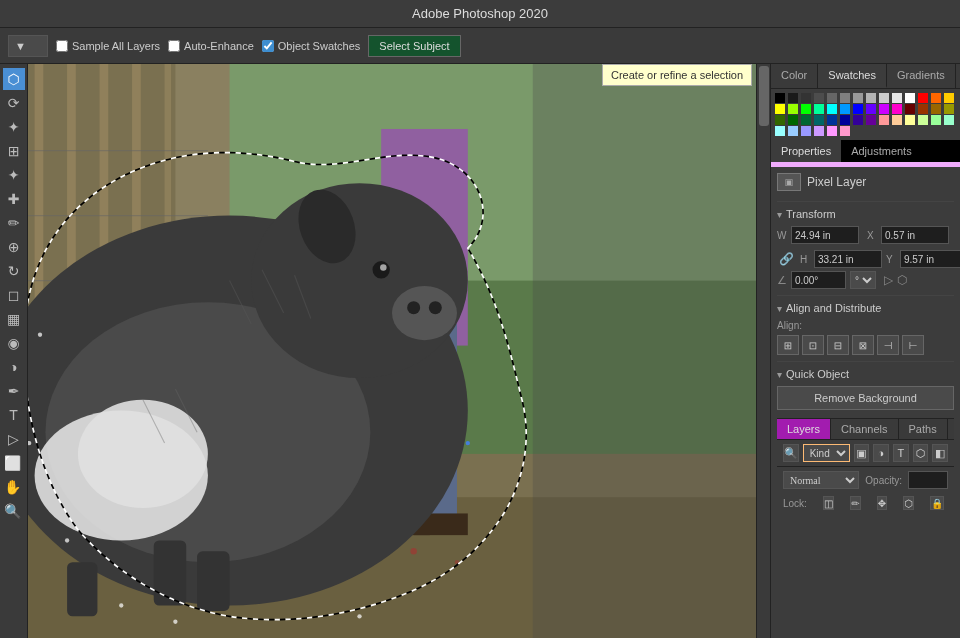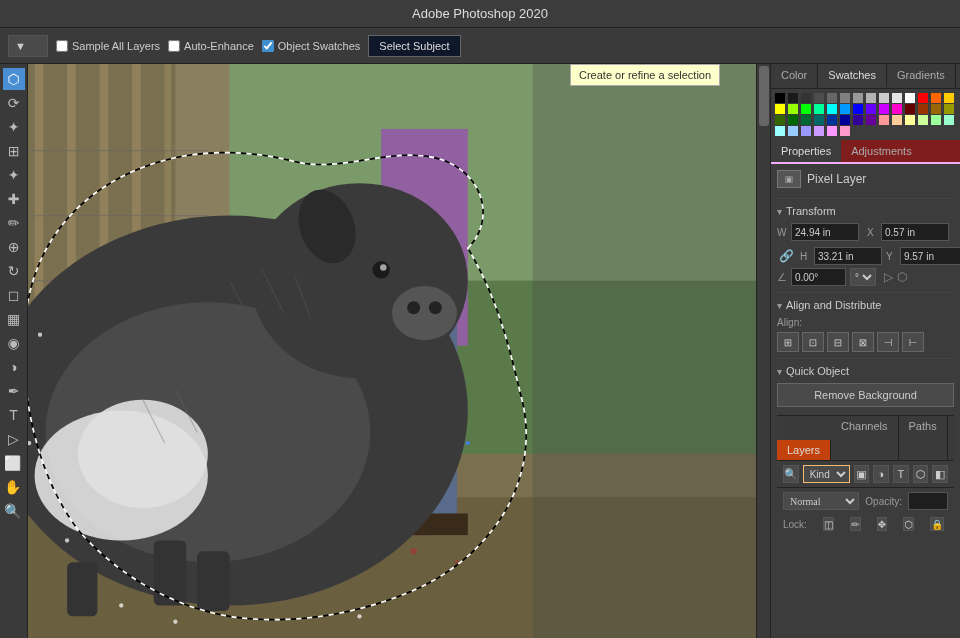--- a/index.html
+++ b/index.html
@@ -61,36 +61,36 @@
       color: #ccc;
     }
 
     .toolbar-checkbox input[type="checkbox"] {
       width: 12px;
       height: 12px;
       accent-color: #3e8ed0;
     }
 
     .toolbar-btn {
-      background: #0f172a;
+      background: #14532d;
       border: 1px solid #666;
       color: #ddd;
       padding: 3px 10px;
       font-size: 11px;
       cursor: pointer;
       height: 22px;
       display: flex;
       align-items: center;
     }
 
     
     #tooltip {
       position: absolute;
       top: 36px;
-      left: 570px;
+      left: 602px;
       background: #ffffcc;
       color: #333;
       border: 1px solid #aaa;
       padding: 4px 8px;
       font-size: 11px;
       z-index: 100;
       white-space: nowrap;
       pointer-events: none;
     }
 
@@ -206,22 +206,22 @@
 
     .swatch {
       width: 10px;
       height: 10px;
       cursor: pointer;
     }
 
     
     #props-tabs {
       display: flex;
-      background: #7f1d1d;
-      border-bottom: 2px solid #f0abfc;
+      background: #000000;
+      border-bottom: 5px solid #f0abfc;
       flex-shrink: 0;
     }
 
     .props-tab {
       padding: 5px 10px;
       font-size: 11px;
       color: #aaa;
       cursor: pointer;
     }
 
@@ -394,22 +394,21 @@
     .layers-tab {
       padding: 4px 10px;
       font-size: 11px;
       color: #aaa;
       cursor: pointer;
       border-right: 1px solid #222;
     }
 
     .layers-tab.active {
       color: #ddd;
-      background: #c2410c;
-      margin-top: 24px;
+      background: #a21caf;
     }
 
     #layers-toolbar {
       padding: 4px 6px;
       display: flex;
       align-items: center;
       gap: 4px;
       border-bottom: 1px solid #222;
     }
 

